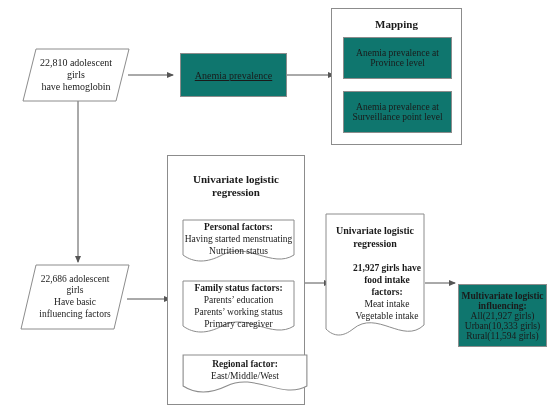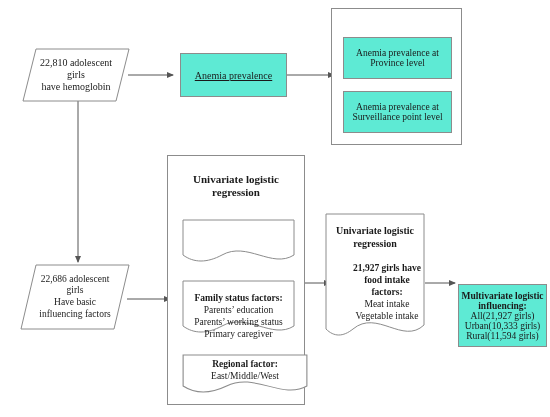--- a/index.html
+++ b/index.html
@@ -14,21 +14,21 @@
   .stage{position:absolute;left:0;top:0;width:550px;height:417px;}
   svg.wires{position:absolute;left:0;top:0;width:550px;height:417px;pointer-events:none;}
 
   .node{position:absolute;box-sizing:border-box;display:flex;flex-direction:column;
         align-items:center;justify-content:center;text-align:center;}
 
   .para{ }
   .para .para-svg{position:absolute;left:0;top:0;width:100%;height:100%;}
   .para .txt{position:relative;z-index:2;line-height:1.22;}
 
-  .boxed{border:1px solid #8c8c8c;background:#5eead4;}
+  .boxed{border:1px solid #8c8c8c;background:#0f766e;}
 
   .panel{position:absolute;box-sizing:border-box;border:1px solid #8c8c8c;background:#fff;}
   .panel-title{position:absolute;left:0;right:0;text-align:center;font-weight:bold;line-height:1.2;}
 
   .wavy{position:absolute;box-sizing:border-box;}
   .wavy .wavy-svg{position:absolute;left:0;top:0;width:100%;height:100%;}
   .wavy .wavy-txt{position:relative;z-index:2;text-align:center;line-height:1.26;}
   .hd{font-weight:bold;display:block;}
 
   .t10{font-size:9.5px;}
@@ -69,20 +69,21 @@
       <div>girls</div>
       <div>have hemoglobin</div>
     </div>
   </div>
 
   <div class="node boxed t11" style="left:180px;top:53px;width:107px;height:44px;text-decoration:underline;">
     <span>Anemia prevalence</span>
   </div>
 
   <div class="panel" style="left:331px;top:8px;width:131px;height:137px;">
+    <div class="panel-title t12" style="top:9px;">Mapping</div>
 
     <div class="node boxed t10" style="left:11px;top:28px;width:109px;height:42px;">
       <div>Anemia prevalence at</div>
       <div>Province level</div>
     </div>
 
     <div class="node boxed t10" style="left:11px;top:82px;width:109px;height:42px;">
       <div>Anemia prevalence at</div>
       <div>Surveillance point level</div>
     </div>
@@ -103,27 +104,32 @@
   <div class="panel" style="left:167px;top:155px;width:138px;height:250px;">
     <div class="panel-title t12" style="top:17px;">
       <div>Univariate logistic</div>
       <div>regression</div>
     </div>
 
     <div class="wavy" style="left:14px;top:63px;width:113px;height:46px;">
       <svg class="wavy-svg" viewBox="0 0 113 46" preserveAspectRatio="none">
         <path d="M1,1 L112,1 L112,36 C90,50 65,22 40,36 C25,44 12,44 1,36 Z" fill="#ffffff" stroke="#8c8c8c" stroke-width="1"></path>
       </svg>
+      <div class="wavy-txt t10" style="padding-top:3px;">
+        <span class="hd">Personal factors:</span>
+        <span>Having started menstruating</span><br>
+        <span>Nutrition status</span>
+      </div>
     </div>
 
     <div class="wavy" style="left:14px;top:124px;width:113px;height:58px;">
       <svg class="wavy-svg" viewBox="0 0 113 58" preserveAspectRatio="none">
         <path d="M1,1 L112,1 L112,46 C90,60 65,32 40,46 C25,54 12,54 1,46 Z" fill="#ffffff" stroke="#8c8c8c" stroke-width="1"></path>
       </svg>
-      <div class="wavy-txt t10" style="padding-top:13px;">
+      <div class="wavy-txt t10" style="padding-top:3px;">
         <span class="hd">Family status factors:</span>
         <span>Parents’ education</span><br>
         <span>Parents’ working status</span><br>
         <span>Primary caregiver</span>
       </div>
     </div>
 
     <div class="wavy" style="left:14px;top:198px;width:126px;height:44px;">
       <svg class="wavy-svg" viewBox="0 0 113 44" preserveAspectRatio="none">
         <path d="M1,1 L112,1 L112,32 C90,46 65,18 40,32 C25,40 12,40 1,32 Z" fill="#ffffff" stroke="#8c8c8c" stroke-width="1"></path>

